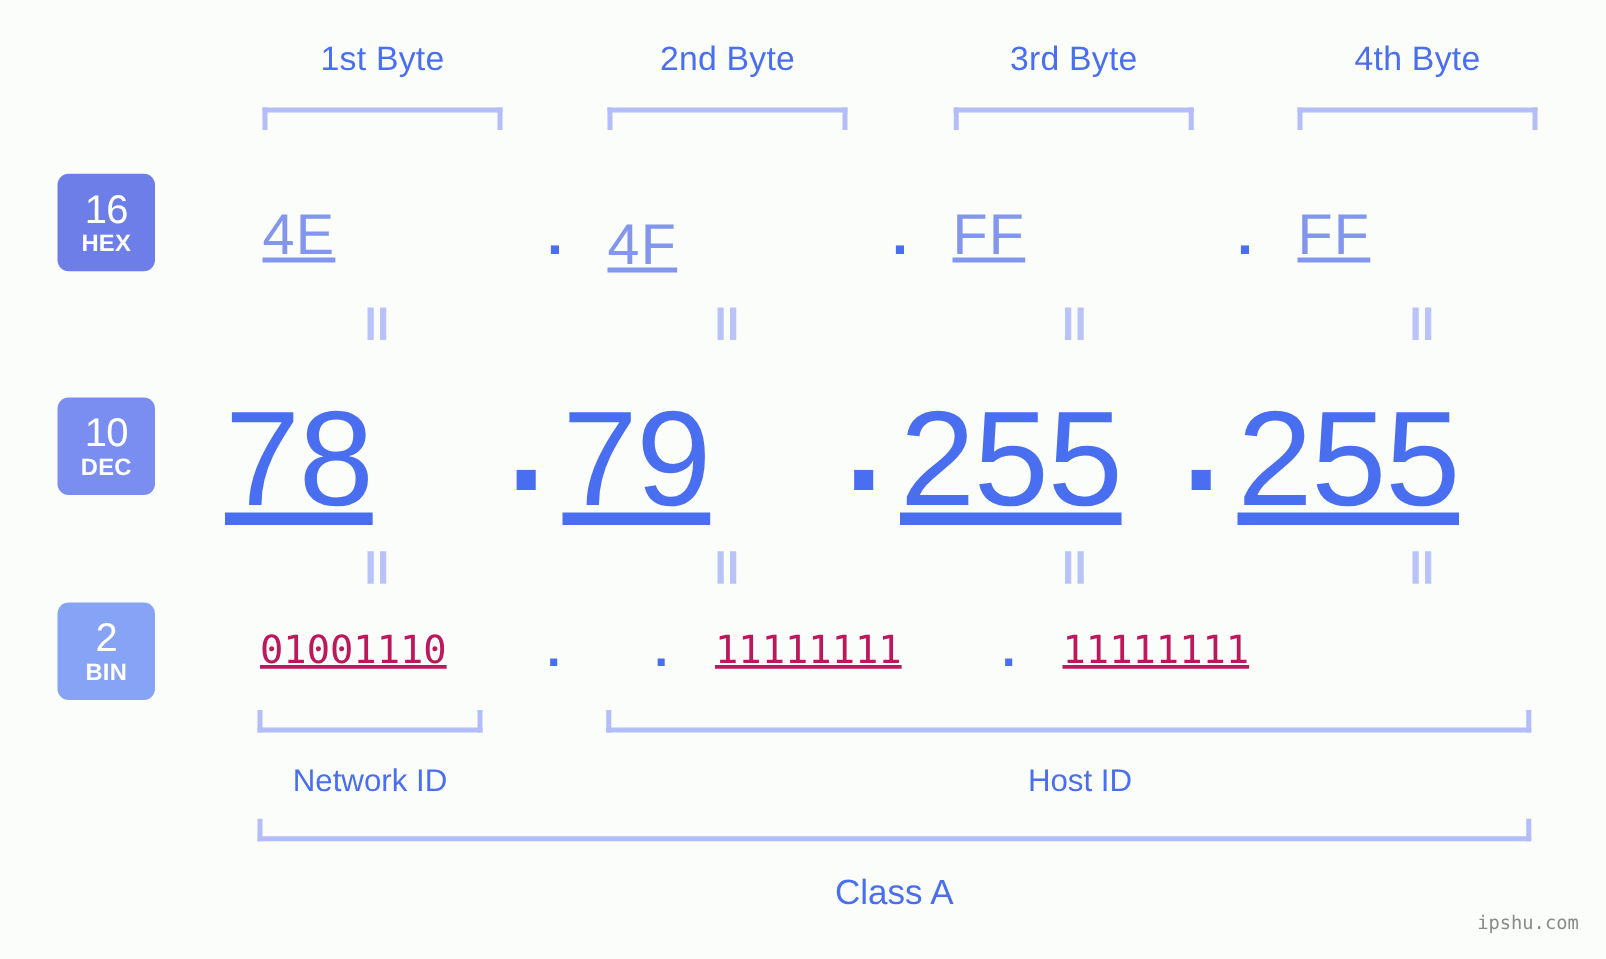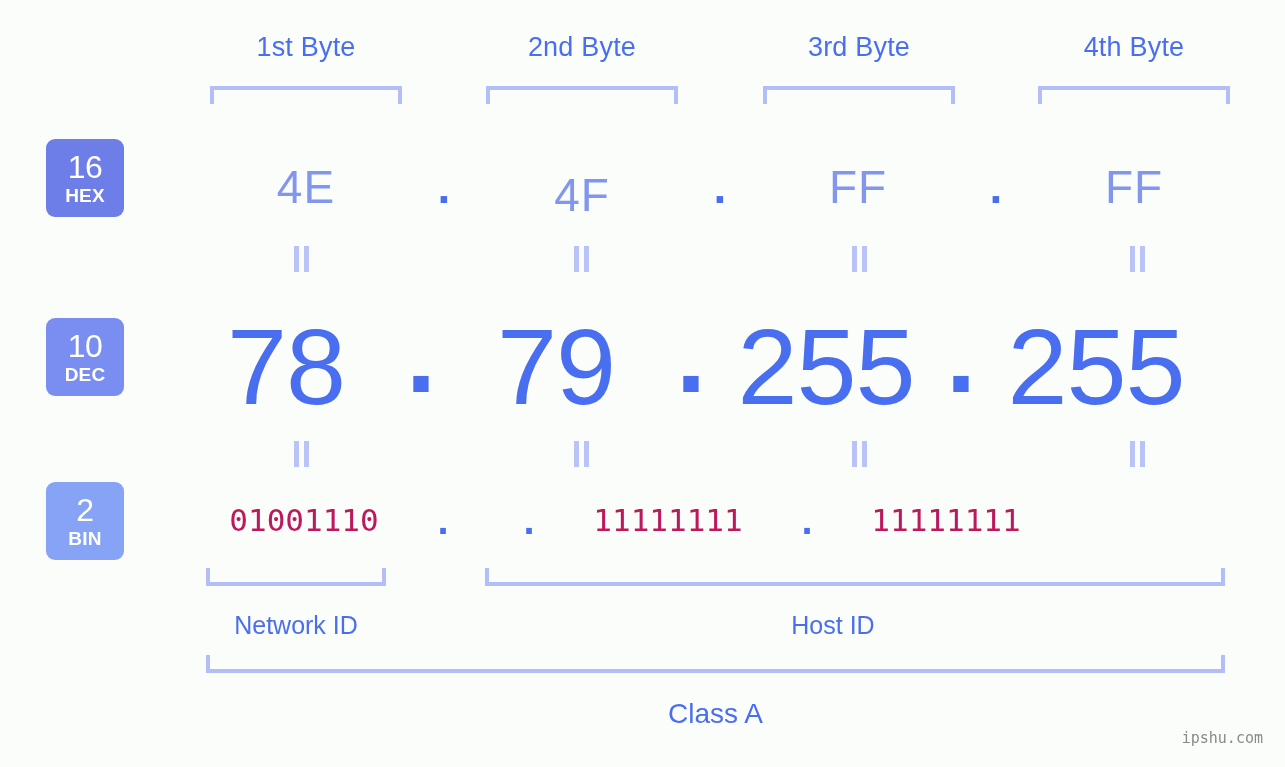--- a/index.html
+++ b/index.html
@@ -75,22 +75,22 @@
 
   
   .row {
     position: absolute;
     left: 150px;
     width: 1135px;
     display: flex;
     align-items: center;
   }
   .cell {
-    text-align: center;
-    white-space: nowrap;
+    white-space: nowrap;
+    text-decoration: underline;
   }
   .sep {
     text-align: center;
     white-space: nowrap;
   }
 
   
   #row-hex { top: 152px; height: 70px; }
   #row-hex .cell {
     font-size: 46px;
@@ -268,20 +268,20 @@
     <div class="sep" style="width:86px;">.</div>
     <div class="cell" style="width:192px;">11111111</div>
     <div class="sep" style="width:86px;">.</div>
     <div class="cell" style="width:192px;">11111111</div>
   </div>
 
   <div class="bracket bracket-up" style="left:206px; top:568px; width:180px;"></div>
   <div class="bracket bracket-up" style="left:485px; top:568px; width:740px;"></div>
 
   <div class="id-label" style="left:206px; top:611px; width:180px;">Network ID</div>
-  <div class="id-label" style="left:463px; top:611px; width:740px;">Host ID</div>
+  <div class="id-label" style="left:494px; top:611px; width:740px;">Host ID</div>
 
   <div class="bracket bracket-up" style="left:206px; top:655px; width:1019px;"></div>
   <div class="class-label" style="left:206px; top:698px; width:1019px;">Class A</div>
 
   <div id="watermark">ipshu.com</div>
 
 </div>
 
 </body></html>

